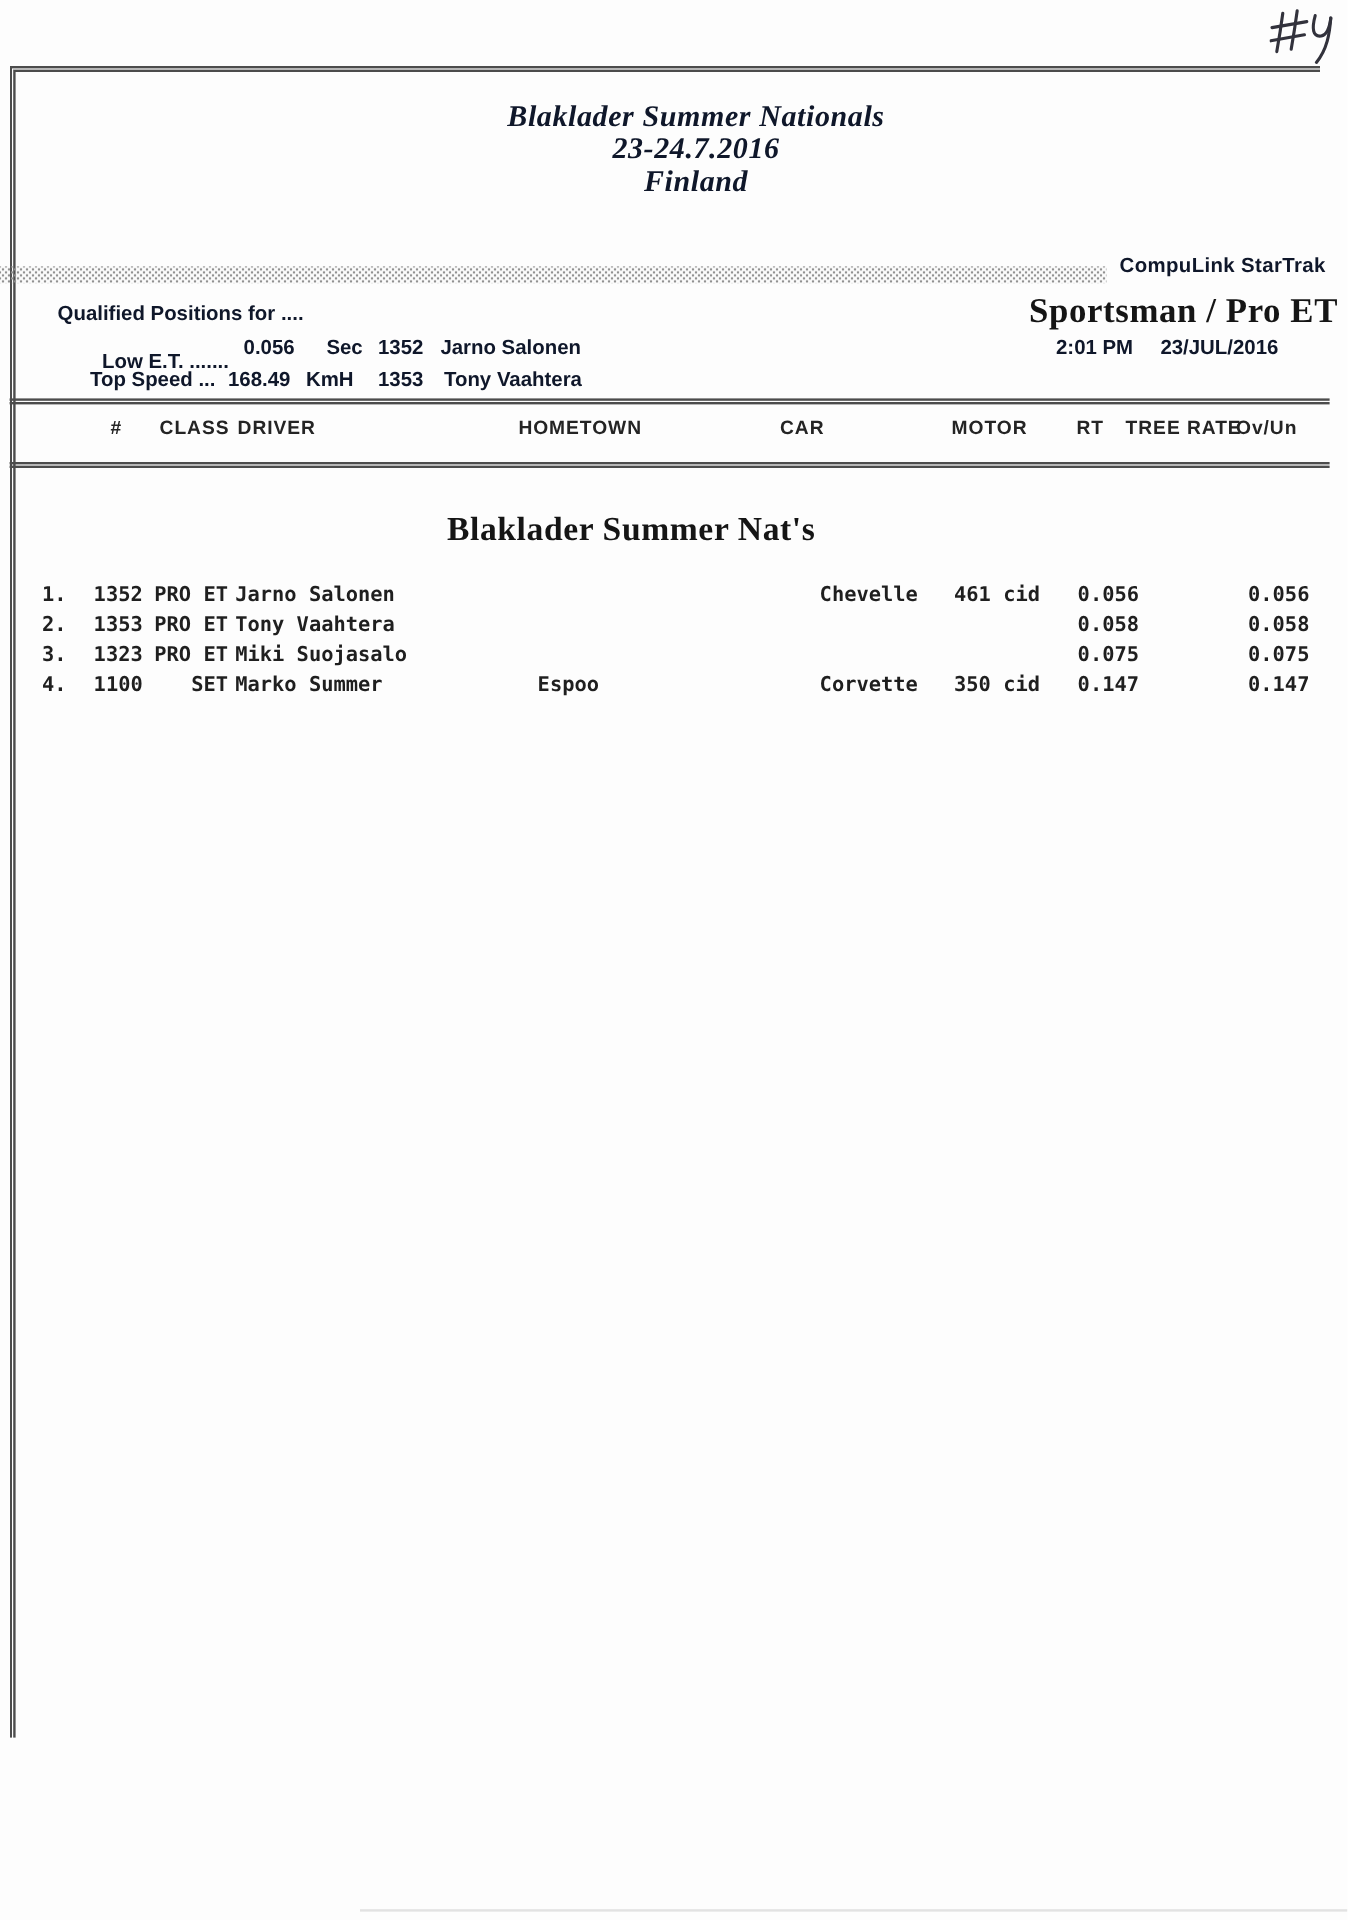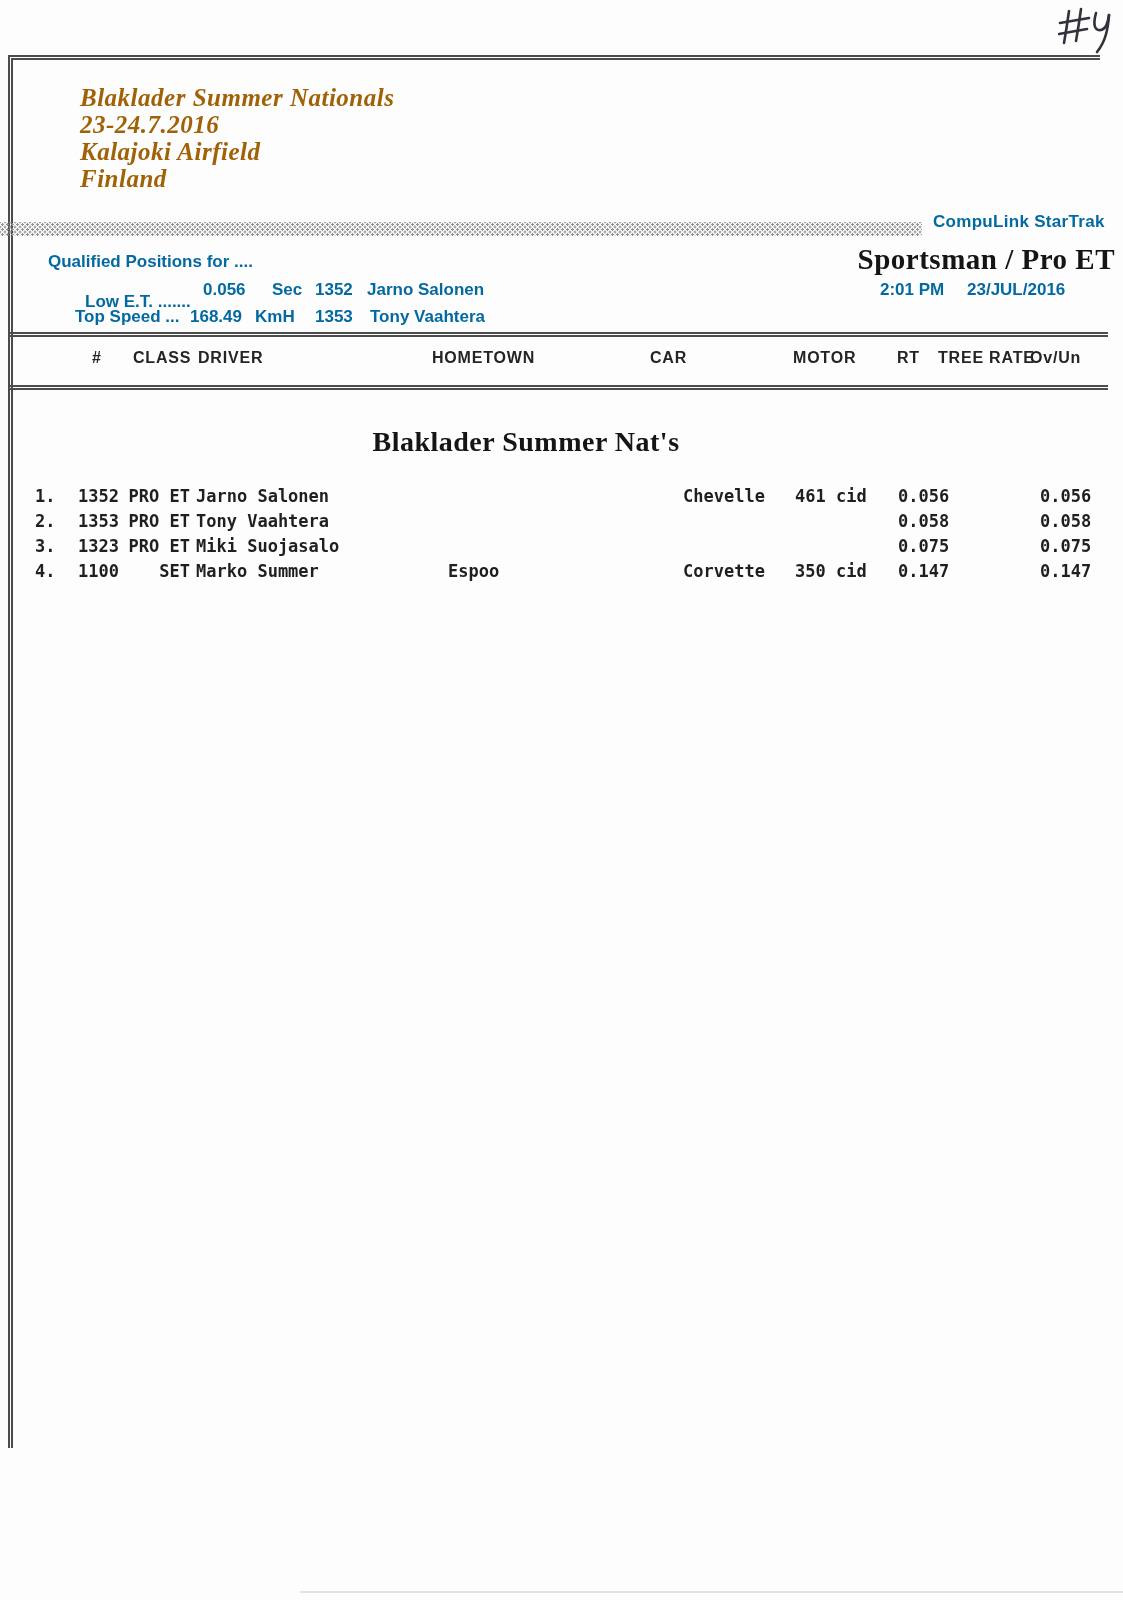--- a/index.html
+++ b/index.html
@@ -22,40 +22,41 @@
     border-left:5px double #4c4c4c;
   }
   .rule-double {
     position:absolute; left:8px; width:1100px; height:0;
     border-top:5px double #4c4c4c;
   }
 
   
   .title-block {
     position:absolute; left:80px; top:84px; width:1000px;
+    text-align:center;
     font-family:"Liberation Serif", serif;
     font-style:italic; font-weight:600;
     font-size:25px; line-height:27px;
-    color:#a16207;
+    color:#0f172a;
     letter-spacing:0.5px;
   }
 
   
   .halftone {
     position:absolute; left:0; top:222px; width:922px; height:14px;
     background-image:
       radial-gradient(#919191 1.05px, transparent 1.35px),
       radial-gradient(#919191 1.05px, transparent 1.35px);
     background-size:5px 5px;
     background-position:0 0, 2.5px 2.5px;
   }
 
   .printer-sans {
     font-family:"Liberation Sans", sans-serif;
-    font-weight:600; font-size:17px; color:#0369a1;
+    font-weight:600; font-size:17px; color:#0f172a;
   }
 
   .class-title {
     position:absolute; left:95px; top:243px; width:1020px;
     text-align:right;
     font-family:"Liberation Serif", serif;
     font-weight:bold; font-size:29px; color:#151515;
     letter-spacing:0.5px;
   }
 
@@ -113,21 +114,20 @@
       <path d="M38,11 C35,22 36,29 43,28 C48,27 50,21 51,13" stroke="#32323c" stroke-width="2.6" stroke-linecap="round"></path>
       <path d="M51,13 C50,26 48,39 39,50" stroke="#32323c" stroke-width="2.6" stroke-linecap="round"></path>
     </svg>
   </div>
 
   <div class="frame"></div>
 
   <div class="title-block">
     <div>Blaklader Summer Nationals</div>
     <div>23-24.7.2016</div>
-    <div>Kalajoki Airfield</div>
     <div>Finland</div>
   </div>
 
   <div class="halftone"></div>
   <div class="abs printer-sans" style="left:933px; top:212px; letter-spacing:0.3px;">CompuLink StarTrak</div>
 
   <div class="abs printer-sans" style="left:48px; top:252px;">Qualified Positions for ....</div>
 
   <div class="class-title">Sportsman / Pro ET</div>
 

